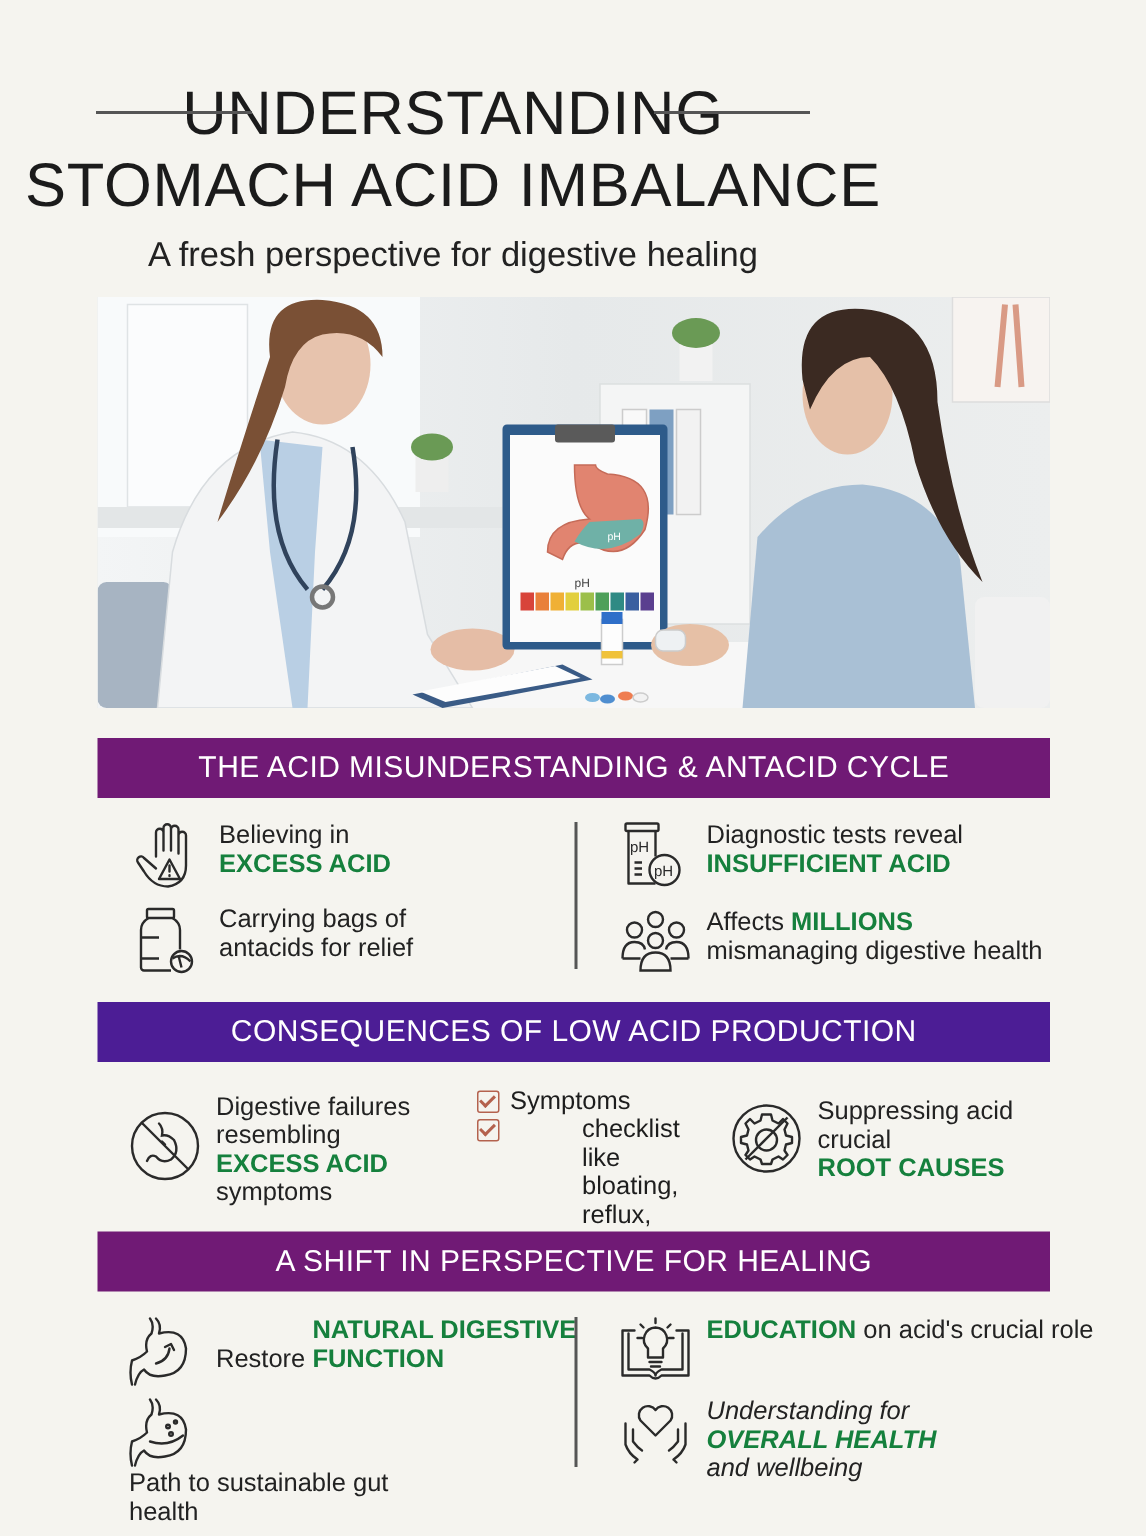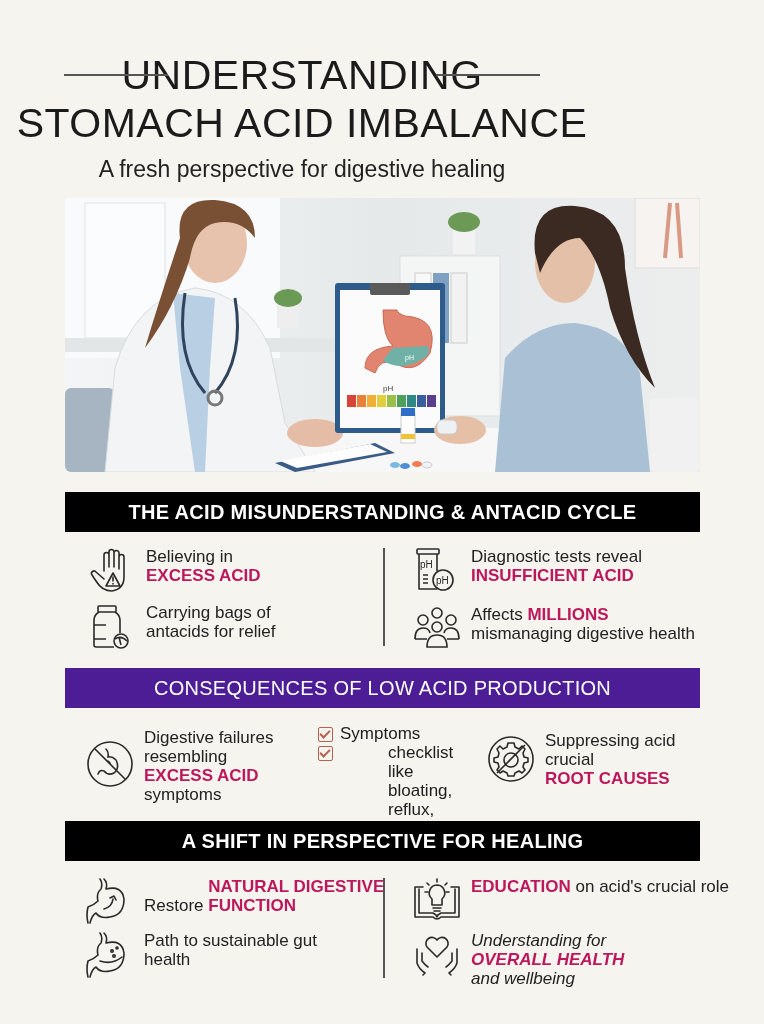--- a/index.html
+++ b/index.html
@@ -6,26 +6,26 @@
   body{width:764px;height:1024px;background:#f5f4ef;font-family:"Liberation Sans",sans-serif;color:#1d1d1d;position:relative;overflow:hidden;}
   .title-wrap{position:absolute;left:0;top:52px;width:604px;text-align:center;}
   .title-line1{position:relative;font-size:41px;letter-spacing:0.5px;line-height:46px;font-weight:normal;color:#1b1b1b;}
   .title-line1 .rule{position:absolute;top:22px;height:1.5px;background:#555;width:104px;}
   .title-line1 .rule.l{left:64px;}
   .title-line1 .rule.r{right:64px;}
   .title-line2{font-size:41px;letter-spacing:0.5px;line-height:50px;color:#1b1b1b;}
   .subtitle{font-size:23px;margin-top:8px;color:#222;}
   .hero{position:absolute;left:65px;top:198px;width:635px;height:274px;overflow:hidden;background:#e9ecee;}
   .banner{position:absolute;left:65px;width:635px;height:40px;color:#fff;text-align:center;font-size:20px;line-height:40px;letter-spacing:0.3px;}
-  .banner.blue{background:#000000;font-weight:bold;}
+  .banner.blue{background:#701a75;}
   .banner.coral{background:#4c1d95;}
   .item{position:absolute;display:flex;align-items:flex-start;}
   .item .ic{width:48px;height:48px;flex:0 0 48px;margin-right:10px;}
   .item .tx{font-size:17px;line-height:19px;color:#222;}
-  .item .tx b{font-weight:bold;color:#be185d;}
+  .item .tx b{font-weight:bold;color:#15803d;}
   .vdiv{position:absolute;width:1.5px;background:#555;}
   .chk{display:flex;align-items:flex-start;font-size:17px;line-height:19px;}
   .chk .box{width:13px;height:13px;border:1.5px solid #b4624e;border-radius:2px;margin:3px 7px 0 0;position:relative;flex:0 0 13px;}
   .chk .box:after{content:"";position:absolute;left:3px;top:0px;width:4px;height:8px;border:solid #b4624e;border-width:0 2px 2px 0;transform:rotate(45deg);}
   svg{display:block;}
 </style>
 </head>
 <body>
 
 <div class="title-wrap">
@@ -239,21 +239,21 @@
       <path d="M18 2 Q22 6 20 12 Q36 8 38 22 Q38 38 24 40 Q14 42 10 36 Q6 38 4 46"></path>
       <path d="M14 2 Q17 6 15 12 Q10 16 12 24 Q8 28 2 30 Q0 38 2 46"></path>
       <path d="M18 32 Q26 30 27 22 M24 21 L28 19 L30 23"></path>
     </svg>
   </span>
   <div class="tx">
     <span>Restore </span><b style="display:inline-block;width:200px;">NATURAL DIGESTIVE FUNCTION</b>
   </div>
 </div>
 
-<div class="item" style="left:86px;top:931px;">
+<div class="item" style="left:86px;top:931px;flex-direction:column;">
   <span class="ic">
     <svg width="48" height="48" viewBox="0 0 48 48" fill="none" stroke="#2a2a2a" stroke-width="1.6" stroke-linecap="round" stroke-linejoin="round">
       <path d="M18 2 Q22 6 20 12 Q36 8 38 22 Q38 38 24 40 Q14 42 10 36 Q6 38 4 46"></path>
       <path d="M14 2 Q17 6 15 12 Q10 16 12 24 Q8 28 2 30 Q0 38 2 46"></path>
       <path d="M14 30 Q26 34 36 26"></path>
       <circle cx="26" cy="20" r="1.2"></circle>
         <circle cx="31" cy="17" r="1"></circle>
         <circle cx="28" cy="25" r="1.2"></circle>
     </svg>
   </span>

